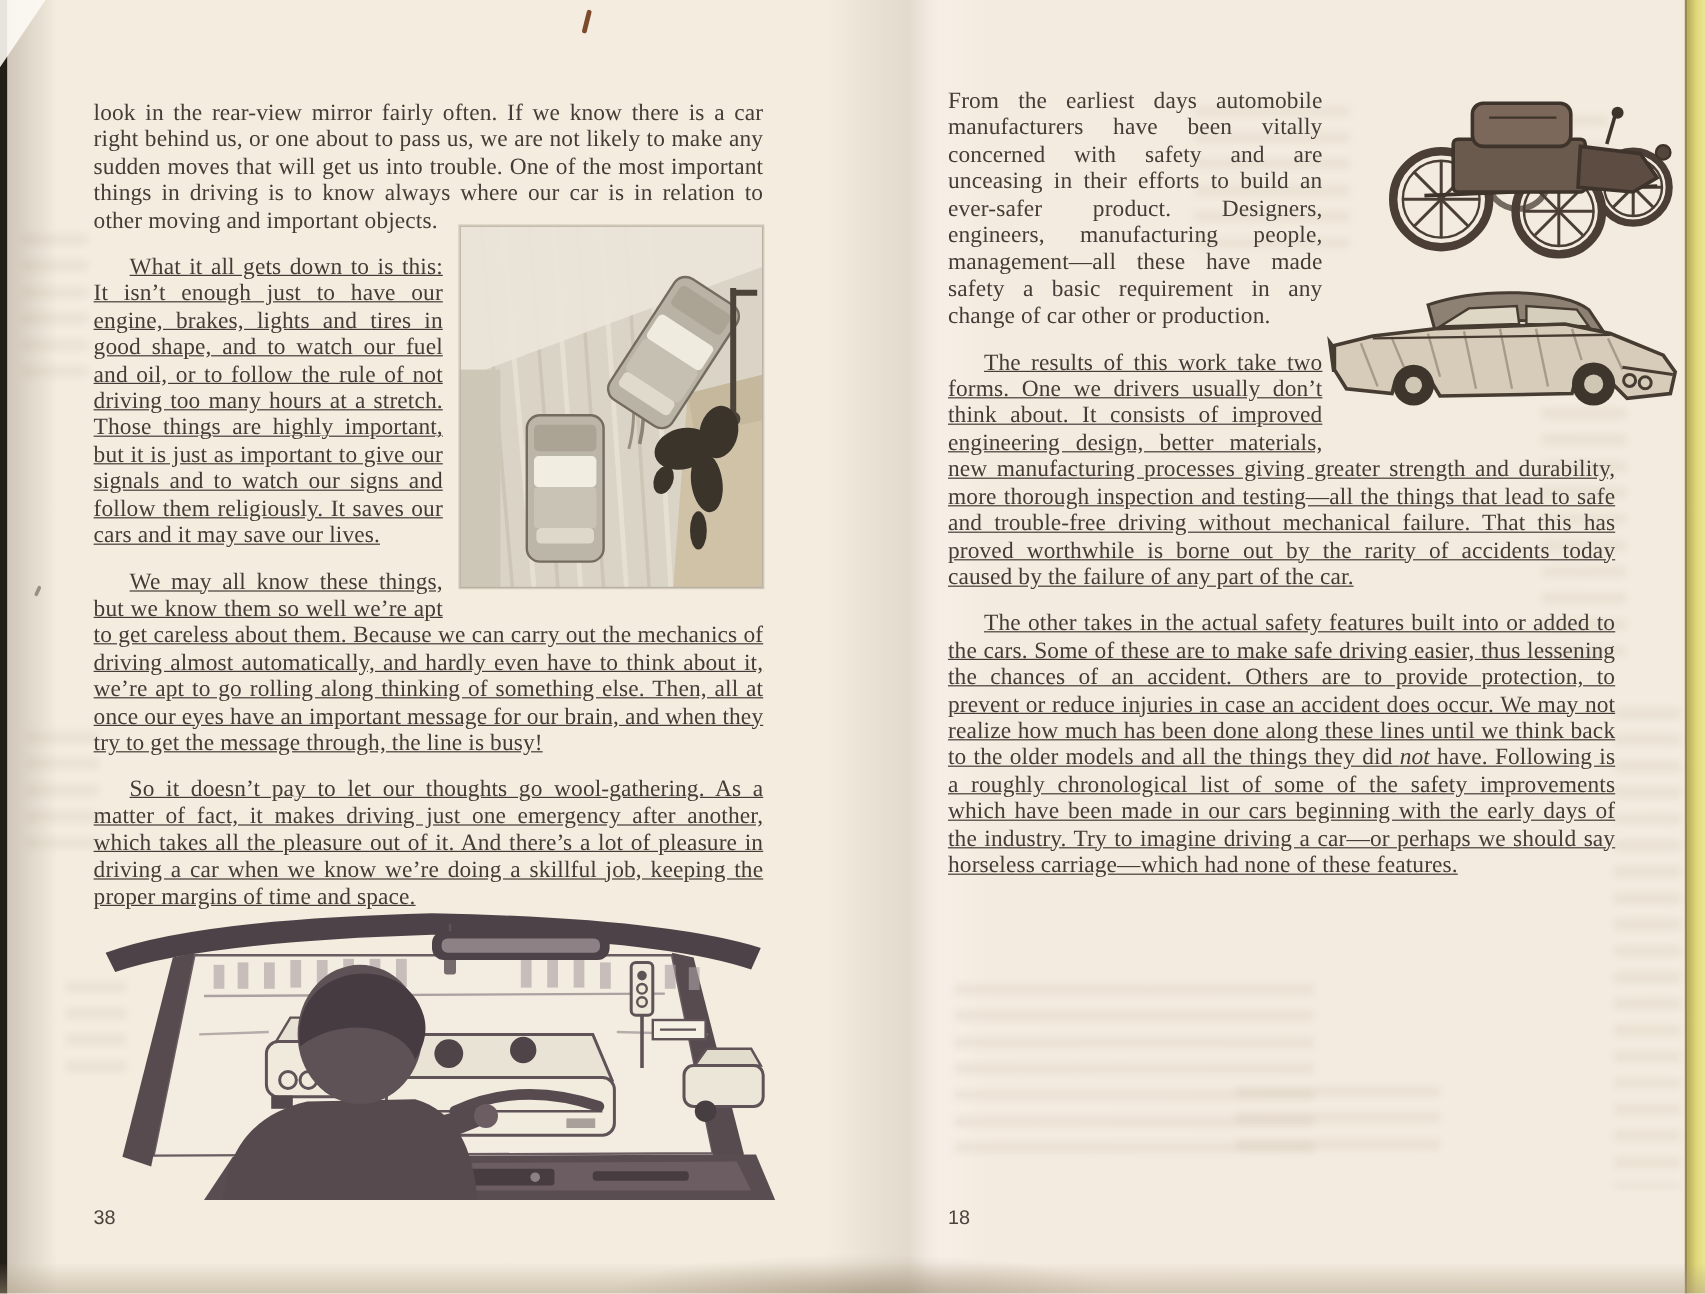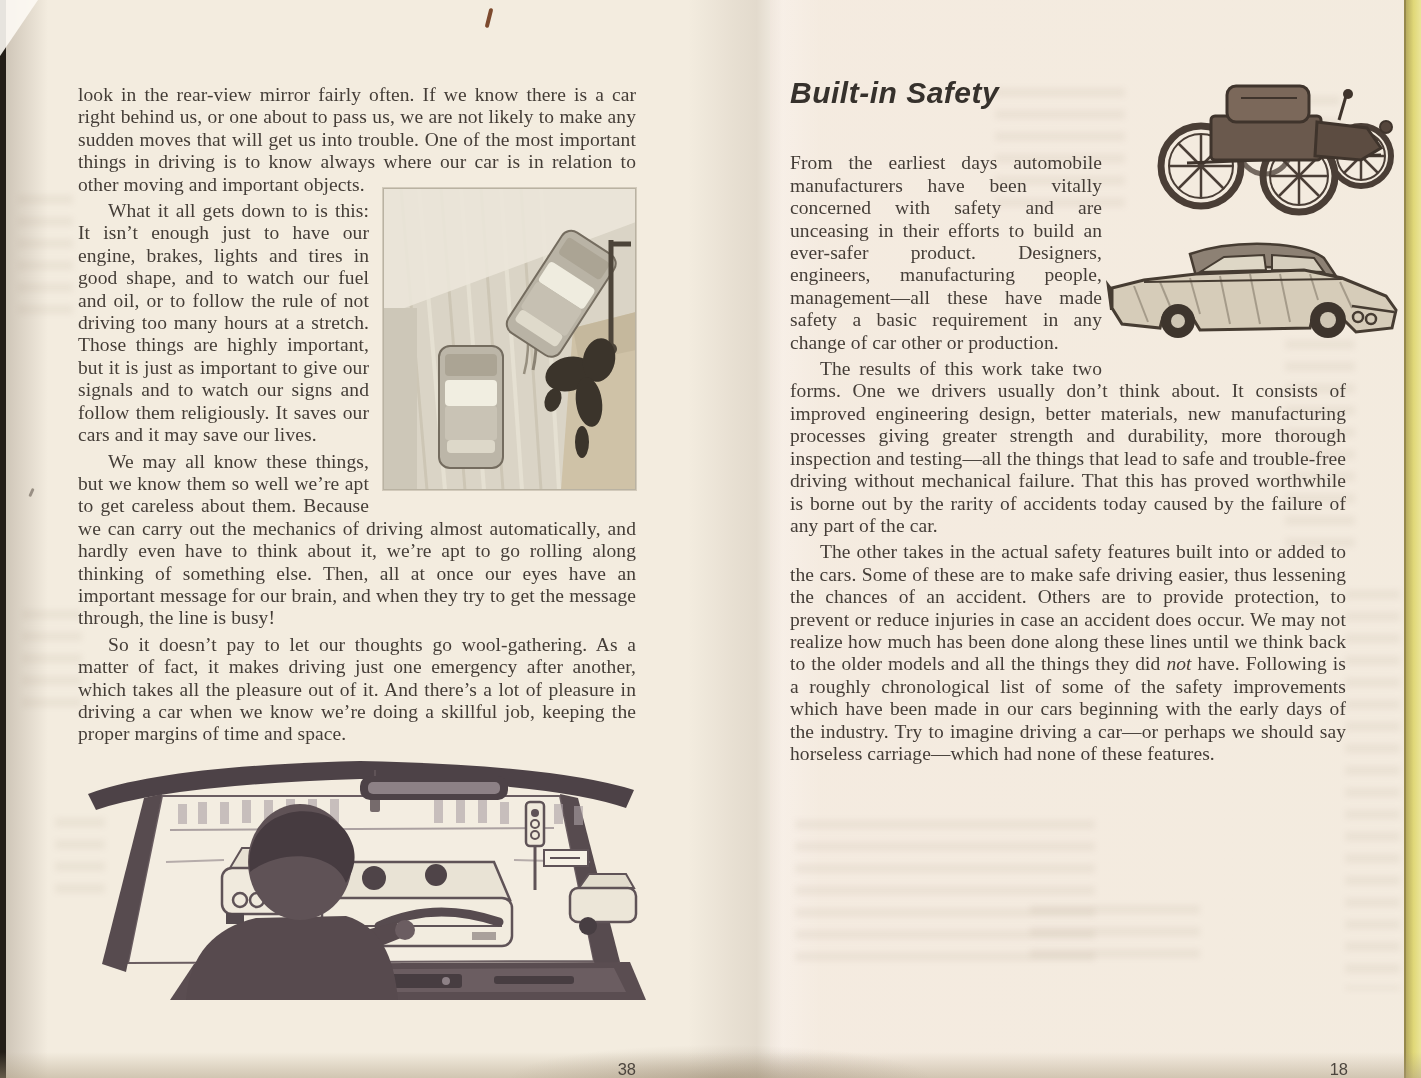--- a/index.html
+++ b/index.html
@@ -31,34 +31,34 @@
   .stray-mark{left:30px;top:488px;width:3px;height:9px;background:#867c70;
     border-radius:2px;transform:rotate(24deg);opacity:.8;}
   
   .bleed{position:absolute;pointer-events:none;filter:blur(3px);opacity:.42;
     background:repeating-linear-gradient(to bottom,rgba(156,136,114,.24) 0 9px,rgba(0,0,0,0) 9px 22px);}
   
   .textcol{position:absolute;color:#443d37;font-size:19.5px;line-height:22.4px;
     text-align:justify;letter-spacing:.1px;}
   .textcol p{margin:0;text-indent:30px;}
   .textcol p.noindent{text-indent:0;}
-  .textcol p + p{margin-top:4px;}
+  .textcol p + p{margin-top:16px;text-decoration:underline;}
   .left-col{left:78px;top:84px;width:558px;}
   .right-col{left:790px;top:74px;width:556px;}
   .heading{font-family:"Liberation Sans","DejaVu Sans",sans-serif;
     font-weight:bold;font-style:italic;font-size:30px;letter-spacing:.5px;
     color:#36312c;margin:8px 0 48px 0;text-indent:0;}
   .photo-float{float:right;width:253px;height:302px;margin:14px 0 10px 14px;
     box-shadow:0 0 0 1px rgba(150,140,120,.35);}
   .photo-float svg{display:block;}
   .cars-float{float:right;width:232px;height:292px;margin:0 0 6px 12px;position:relative;}
   .antique{position:absolute;right:-58px;top:-10px;}
   .sedan{position:absolute;right:-58px;top:150px;}
   .windshield{position:absolute;left:74px;top:750px;width:572px;height:250px;}
-  .pagenum{position:absolute;top:1060px;width:558px;text-align:right;
+  .pagenum{position:absolute;top:1006px;width:558px;text-align:left;
     font-family:"Liberation Sans","DejaVu Sans",sans-serif;font-size:16.5px;color:#4c453e;}
   .pagenum.left{left:78px;}
   .pagenum.right{left:790px;}
   i{font-style:italic;}
 </style>
 </head>
 <body>
 
 <div class="overlay edge-left"></div>
 <div class="overlay edge-left-soft"></div>
@@ -280,19 +280,18 @@
         <circle cx="74" cy="97" r="17" fill="#3e352d"></circle>
           <circle cx="74" cy="97" r="7" fill="#cfc6b4"></circle>
         <circle cx="224" cy="96" r="18" fill="#3e352d"></circle>
           <circle cx="224" cy="96" r="8" fill="#cfc6b4"></circle>
         <line x1="248" y1="82" x2="290" y2="88" stroke="#463c32" stroke-width="2.5"></line>
         <circle cx="254" cy="93" r="5" fill="none" stroke="#463c32" stroke-width="2.5"></circle>
         <circle cx="267" cy="95" r="5" fill="none" stroke="#463c32" stroke-width="2.5"></circle>
       </svg>
     </div>
   </div>
-  <h1 class="heading">Built-in Safety</h1>
   <p class="noindent">From the earliest days automobile manufacturers have been vitally concerned with safety and are unceasing in their efforts to build an ever-safer product. Designers, engineers, manufacturing people, management—all these have made safety a basic requirement in any change of car other or production.</p>
   <p>The results of this work take two forms. One we drivers usually don’t think about. It consists of improved engineering design, better materials, new manufacturing processes giving greater strength and durability, more thorough inspection and testing—all the things that lead to safe and trouble-free driving without mechanical failure. That this has proved worthwhile is borne out by the rarity of accidents today caused by the failure of any part of the car.</p>
   <p><span>The other takes in the actual safety features built into or added to the cars. Some of these are to make safe driving easier, thus lessening the chances of an accident. Others are to provide protection, to prevent or reduce injuries in case an accident does occur. We may not realize how much has been done along these lines until we think back to the older models and all the things they did </span><i>not</i><span> have. Following is a roughly chronological list of some of the safety improvements which have been made in our cars beginning with the early days of the industry. Try to imagine driving a car—or perhaps we should say horseless carriage—which had none of these features.</span></p>
 </div>
 
 <div class="pagenum right">18</div>
 
 </body></html>

